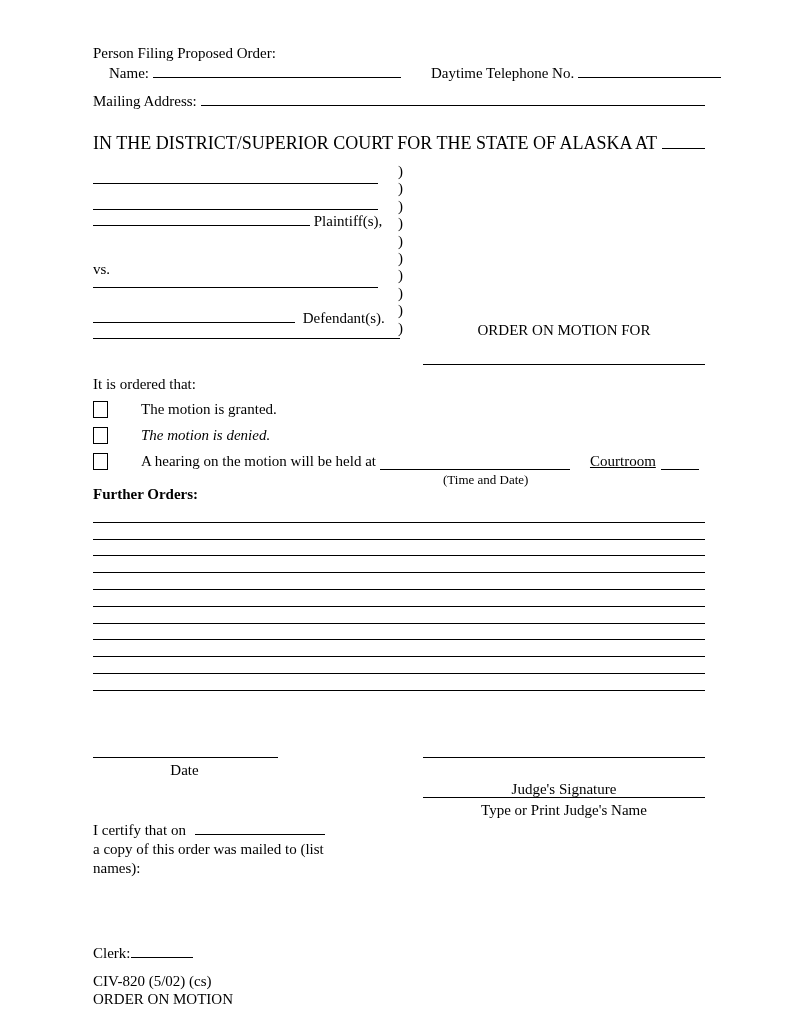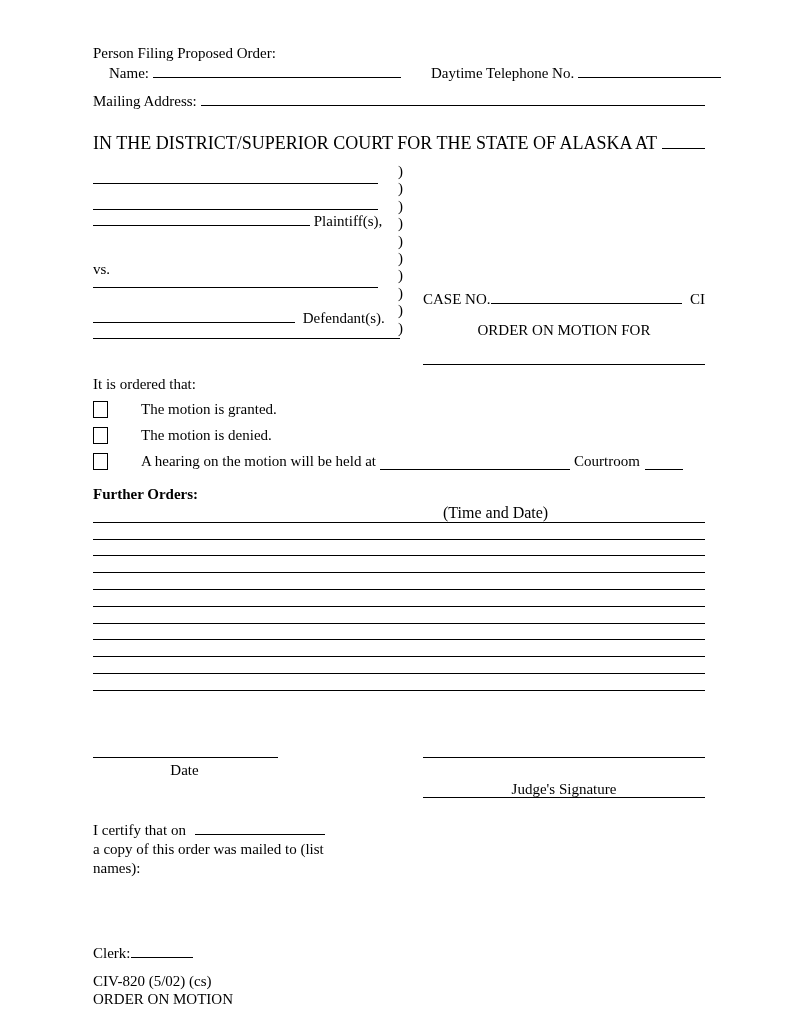--- a/index.html
+++ b/index.html
@@ -27,21 +27,21 @@
   .bold { font-weight:bold; }
   .cb {
     display:inline-block;
     width:15px; height:17px;
     border:1px solid #000;
     flex:0 0 auto;
   }
   .cb-label { margin-left:33px; }
   .paren-col { line-height:17.4px; }
   .rule-line { border-bottom:1px solid #000; height:16.8px; }
-  .small { font-size:16px;margin-top:32px; }
+  .small { font-size:13px; }
   .cert { line-height:19px; }
 </style>
 </head>
 <body>
 
 <div class="page">
 
   <div class="abs" style="left:93px; top:45px;">Person Filing Proposed Order:</div>
 
   <div class="abs row" style="left:93px; top:64px; width:612px;margin-left:16px;">
@@ -83,46 +83,41 @@
       <div>)</div>
       <div>)</div>
       <div>)</div>
       <div>)</div>
       <div>)</div>
       <div>)</div>
       <div>)</div>
       <div>)</div>
     </div>
 
-    <div class="abs row" style="left:330px; top:127px; width:282px;">
-      <span>CASE NO.</span>
-      <span class="ul fill"></span>
-      <span style="margin-left:8px;">CI</span>
-    </div>
     <div class="abs center" style="left:330px; top:159px; width:282px;">ORDER ON MOTION FOR</div>
     <div class="abs hline" style="left:330px; top:201px; width:282px;"></div>
   </div>
 
   <div class="abs" style="left:93px; top:376px;">It is ordered that:</div>
 
   <div class="abs row" style="left:93px; top:401px; width:612px; align-items:flex-start;">
     <span class="cb"></span>
     <span class="cb-label">The motion is granted.</span>
   </div>
 
-  <div class="abs row" style="left:93px; top:427px; width:612px; align-items:flex-start;">
+  <div class="abs row" style="left:93px; top:427px; width:612px; align-items:flex-start;font-style:italic;">
     <span class="cb"></span>
     <span class="cb-label">The motion is denied.</span>
   </div>
 
   <div class="abs row" style="left:93px; top:453px; width:612px; align-items:flex-start;">
     <span class="cb"></span>
     <span class="cb-label" style="white-space:nowrap;">A hearing on the motion will be held at</span>
     <span class="ul" style="width:190px; margin-left:4px; align-self:flex-end;"></span>
-    <span style="margin-left:4px; white-space:nowrap;">Courtroom</span>
+    <span style="margin-left:20px; white-space:nowrap;text-decoration:underline;">Courtroom</span>
     <span class="ul" style="width:38px; margin-left:5px; align-self:flex-end;"></span>
   </div>
   <div class="abs small" style="left:443px; top:472px;">(Time and Date)</div>
 
   <div class="abs bold" style="left:93px; top:486px;">Further Orders:</div>
 
   <div class="abs" style="left:93px; top:506px; width:612px;">
     <div class="rule-line"></div>
     <div class="rule-line"></div>
     <div class="rule-line"></div>
@@ -135,20 +130,21 @@
     <div class="rule-line"></div>
     <div class="rule-line"></div>
   </div>
 
   <div class="abs hline" style="left:93px; top:757px; width:185px;"></div>
   <div class="abs center" style="left:92px; top:762px; width:185px;">Date</div>
 
   <div class="abs hline" style="left:423px; top:757px; width:282px;"></div>
   <div class="abs center" style="left:423px; top:762px; width:282px;margin-top:19px;">Judge's Signature</div>
   <div class="abs hline" style="left:423px; top:797px; width:282px;"></div>
+  <div class="abs center" style="left:423px; top:802px; width:282px;">Type or Print Judge's Name</div>
 
   <div class="abs cert" style="left:93px; top:821px; width:340px;">
     <div>
       <span>I certify that on</span>
       <span class="ul" style="width:130px; margin-left:5px;"></span>
     </div>
     <div>a copy of this order was mailed to (list</div>
     <div>names):</div>
   </div>
 

